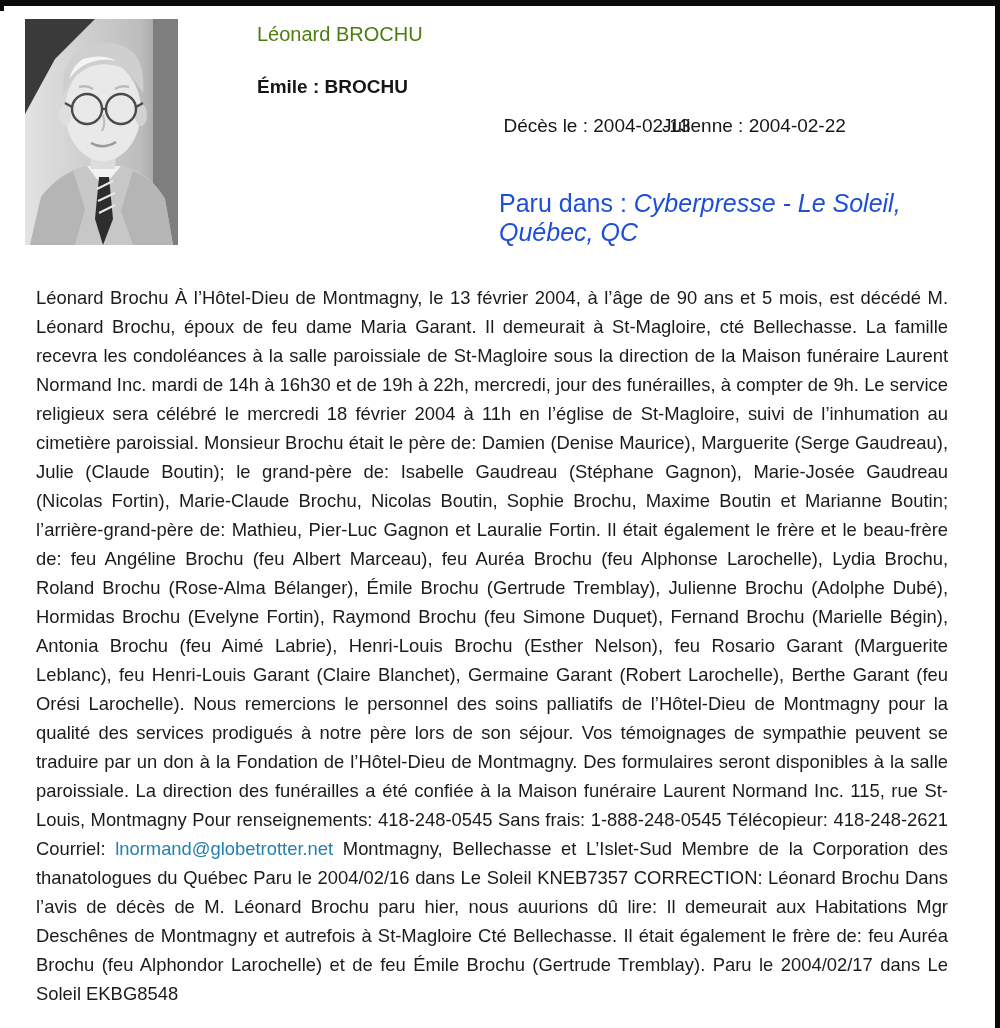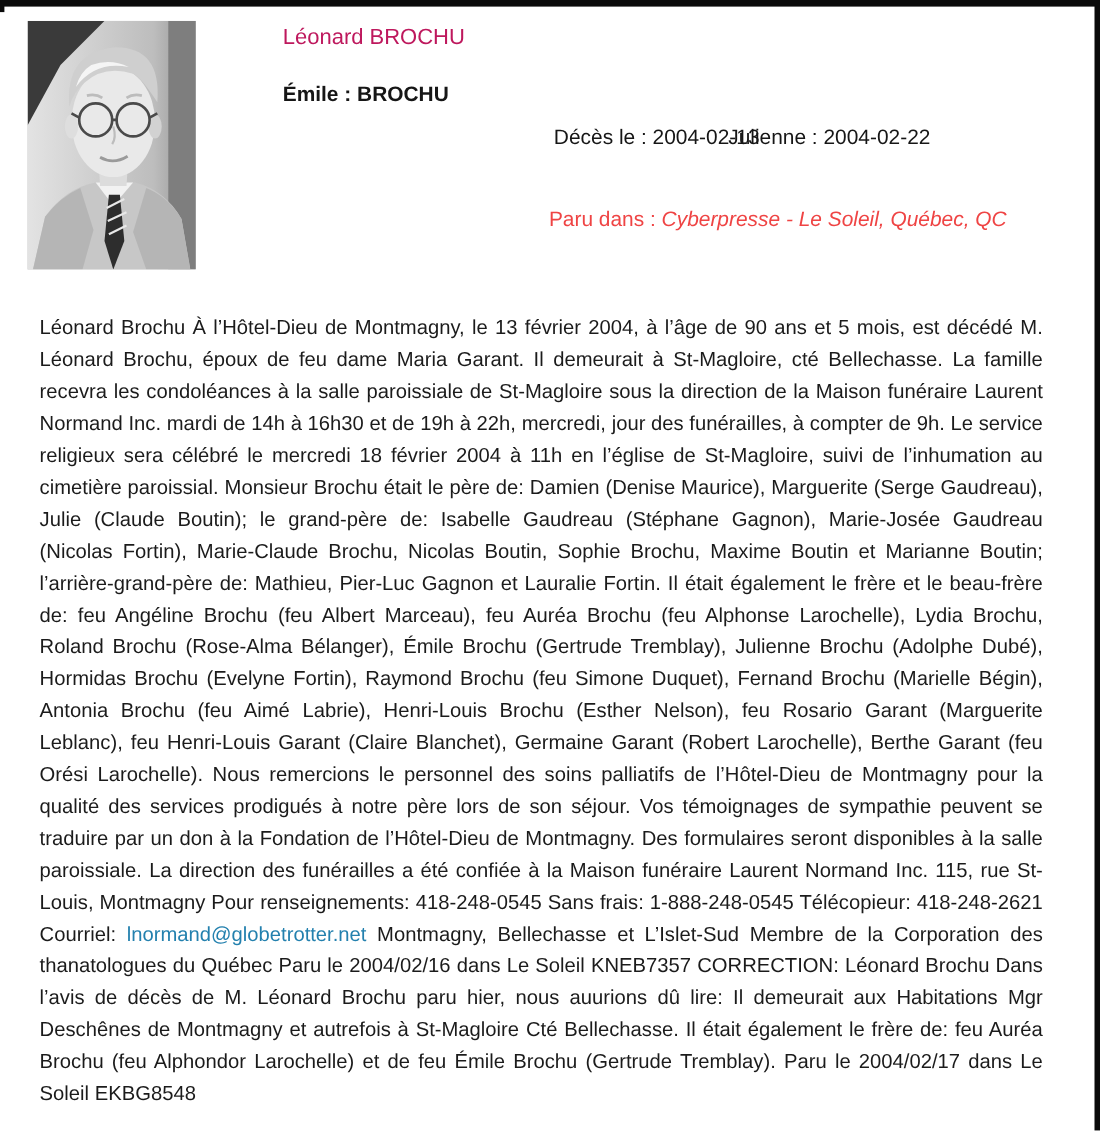--- a/index.html
+++ b/index.html
@@ -35,36 +35,36 @@
   
   .photo {
     position: absolute; left: 25px; top: 19px;
     width: 153px; height: 226px;
     background: #cccccc;
     overflow: hidden;
   }
   .photo svg { display: block; }
   .name {
     position: absolute; left: 257px; top: 23px;
-    font-size: 20px; font-weight: 400; color: #be185d;
+    font-size: 20px; font-weight: 400; color: #4d7c0f;
   }
   .father-line {
     position: absolute; left: 257px; top: 76px;
     font-size: 19px; font-weight: 700; color: #161616;
   }
   .dates-row {
     position: absolute; left: 257px; top: 115px;
     width: 680px; font-size: 19px; color: #161616; text-align: center;
   }
   .parution {
     position: absolute; left: 405px; top: 0;
   }
   .paru-row {
     position: absolute; left: 499px; top: 189px;
-    font-size: 19px; color: #ef4444;
+    font-size: 25px; color: #1d4ed8;
   }
   .paru-row .source { font-style: italic; }
   
   .body-text {
     position: absolute; left: 25px; top: 272px;
     width: 912px;
     margin: 11px;
     font-size: 18.4px;
     line-height: 29px;
     text-align: justify;

